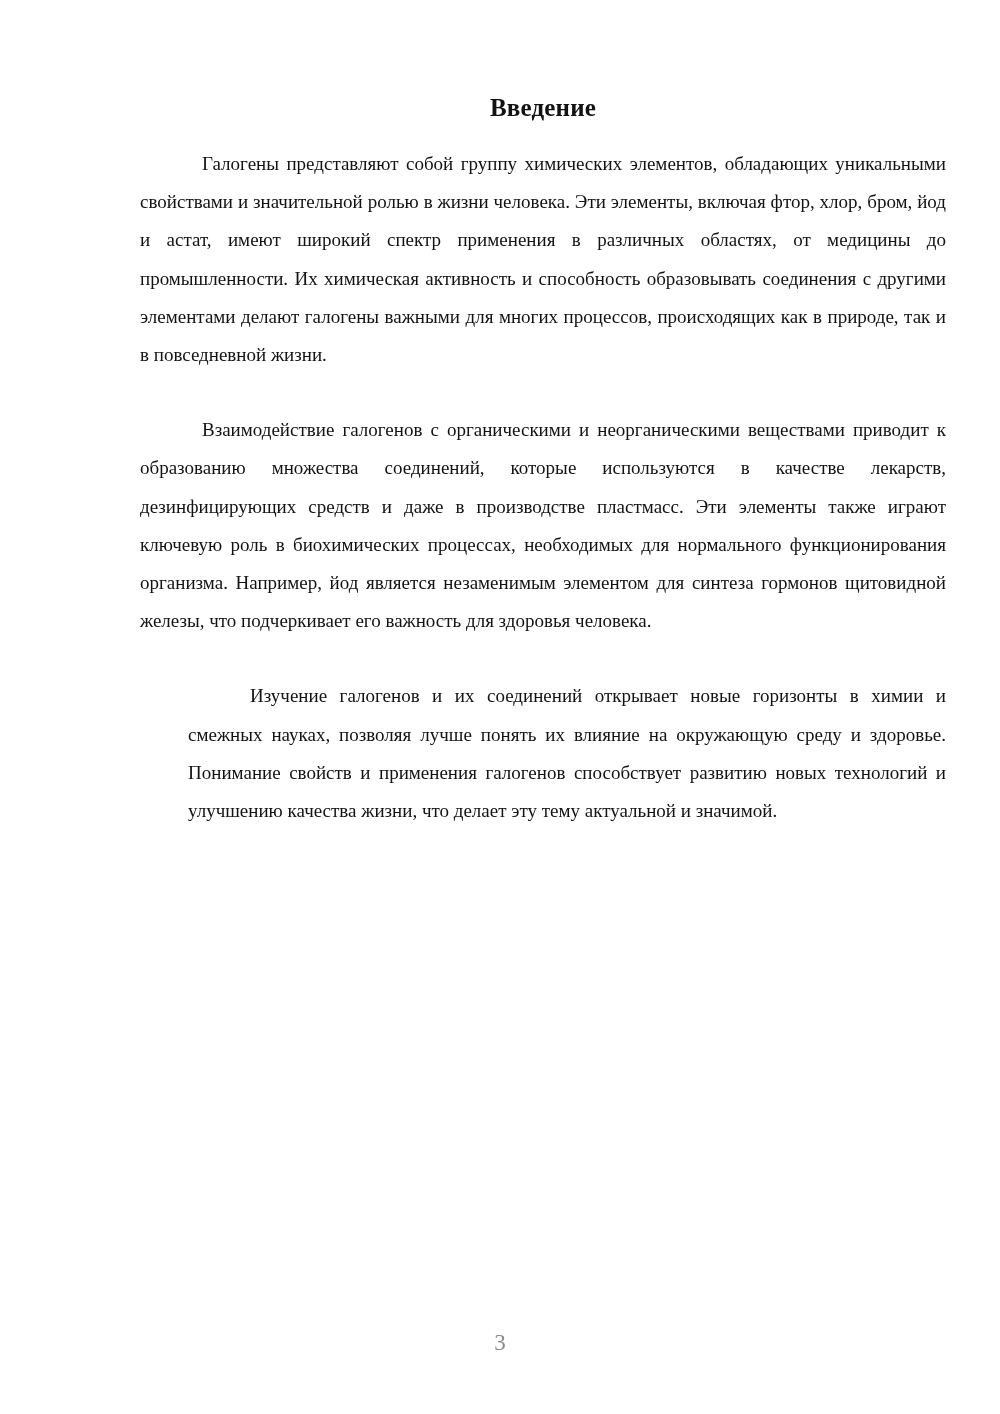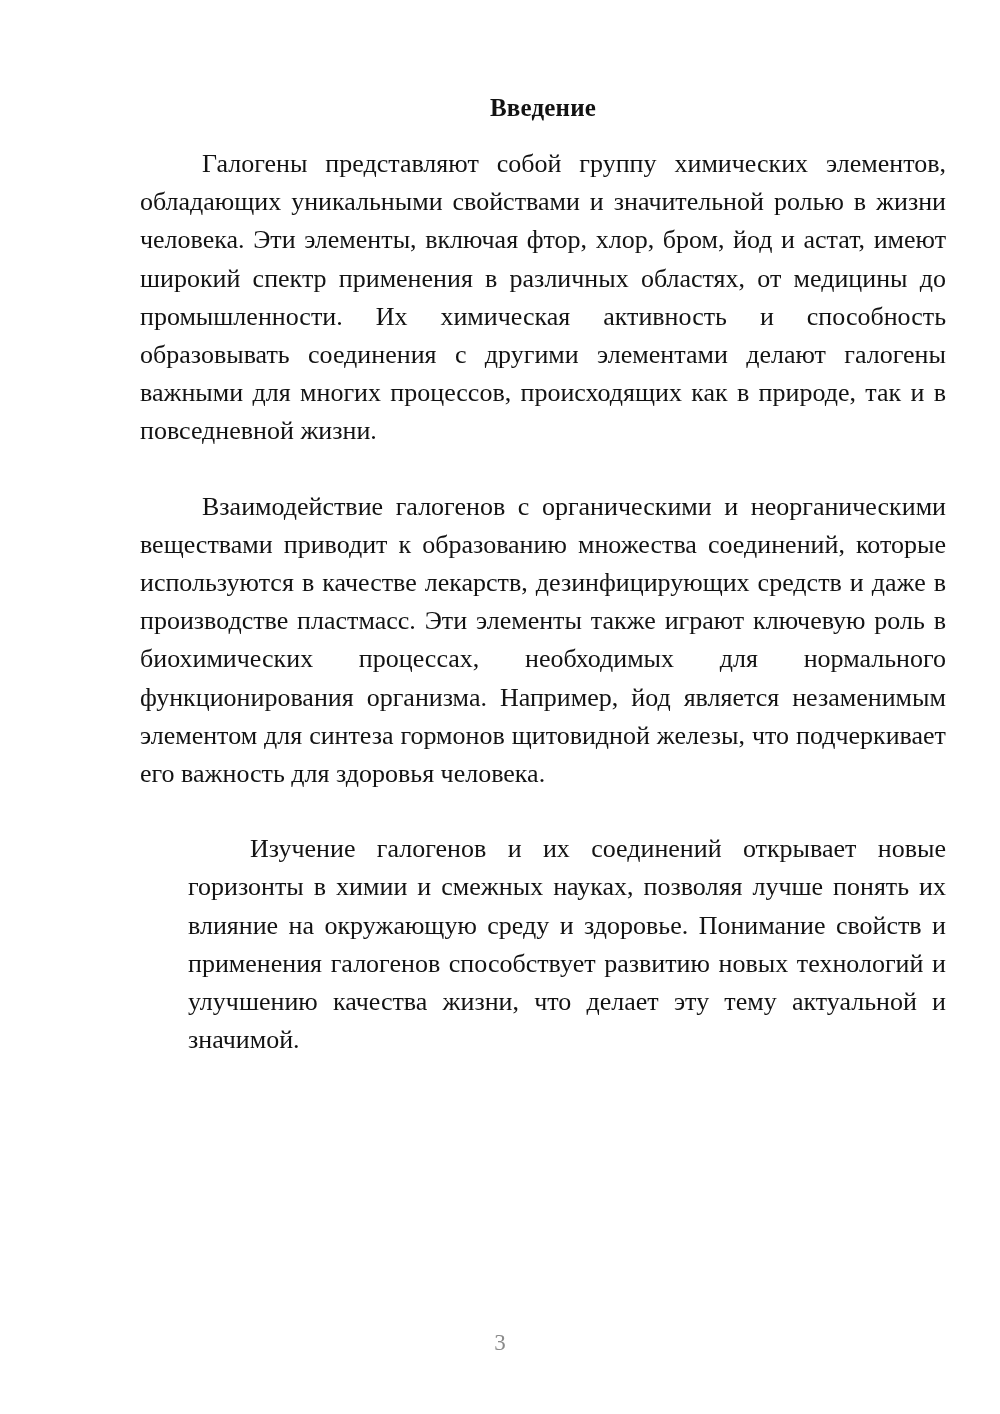--- a/index.html
+++ b/index.html
@@ -34,21 +34,21 @@
     color: #121212;
     text-align: center;
     margin: 0;
     padding-top: 92px;
     line-height: 1.28;
     letter-spacing: 0.2px;
   }
 
   .body-text {
     font-family: "Liberation Serif", "DejaVu Serif", serif;
-    font-size: 26px;
+    font-size: 19px;
     color: #131313;
     text-align: justify;
     text-justify: inter-word;
     line-height: 38.2px;
     margin: 0;
     text-indent: 62px;
     hyphens: none;
   }
 
   .para-1 { margin-top: 21px; }

